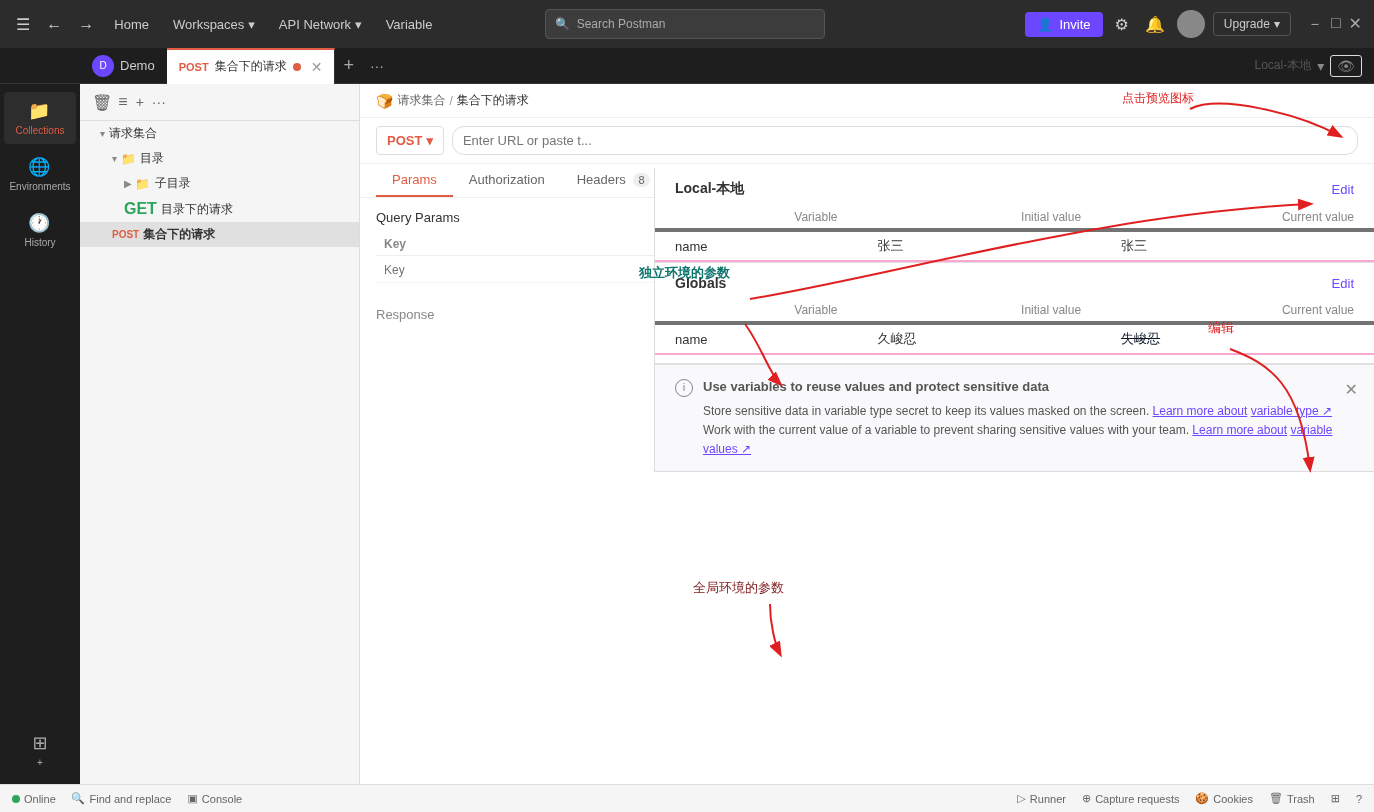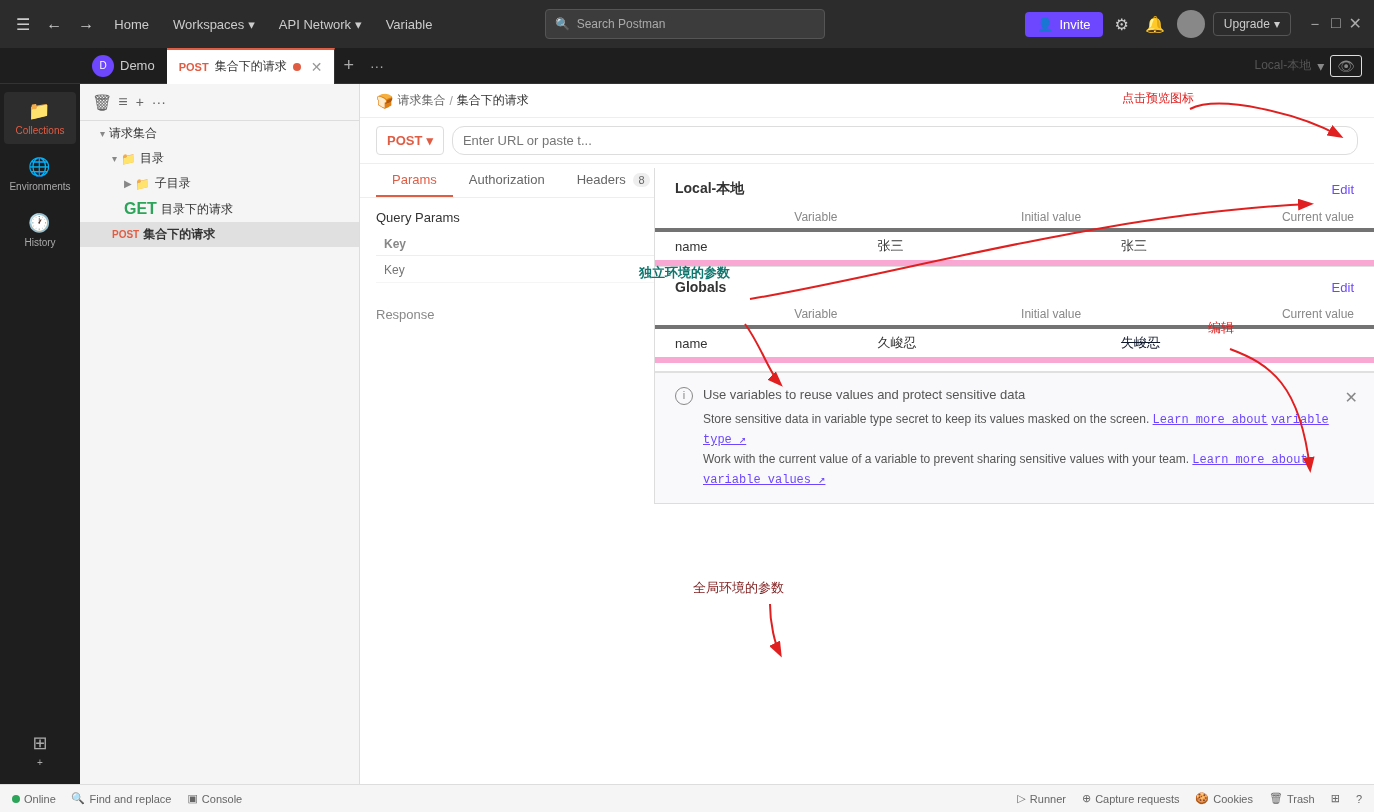--- a/index.html
+++ b/index.html
@@ -295,21 +295,21 @@
       font-size: 12px;
       color: #888;
       padding: 4px 20px;
       border-bottom: 4px solid #737373;
       font-weight: 400;
     }
     .env-table td {
       padding: 5px 20px;
       font-size: 13px;
       color: #333;
-      border-bottom: 6px solid #f9a8d4;
+      border-bottom: 2px solid #f9a8d4;
     }
     .env-table td.strikethrough { text-decoration: line-through; color: #0f172a; }
 
     .globals-section { padding-bottom: 8px; }
 
     .annotation-box {
       position: relative;
       background: #f9f9fb;
       border-top: 1px solid #e0e0e0;
       padding: 12px 20px 12px 48px;
@@ -332,21 +332,21 @@
       width: 18px;
       height: 18px;
       border: 1.5px solid #888;
       border-radius: 50%;
       display: flex;
       align-items: center;
       justify-content: center;
       font-size: 11px;
       color: #888;
     }
-    .annotation-link { color: #6c47ff; text-decoration: underline; cursor: pointer; font-family: Liberation Mono, monospace; }
+    .annotation-link { color: #6c47ff; text-decoration: underline; cursor: pointer; }
 
     
     .arrow-overlay {
       position: absolute;
       pointer-events: none;
       z-index: 200;
     }
 
     
     .cn-annotation {
@@ -604,21 +604,21 @@
             <td>久峻忍</td>
             <td class="strikethrough">失峻忍</td>
           </tr>
         </tbody>
       </table>
     </div>
 
     <div class="annotation-box">
       <div class="annotation-icon">i</div>
       <span class="annotation-close">✕</span>
-      <div style="font-weight:400; font-size:13px; margin-bottom:4px;">Use variables to reuse values and protect sensitive data</div>
+      <div style="font-weight:700; font-size:13px; margin-bottom:4px;">Use variables to reuse values and protect sensitive data</div>
       <div>
         Store sensitive data in variable type secret to keep its values masked on the screen.
         <span class="annotation-link">Learn more about</span>
         <span class="annotation-link">variable type ↗</span>
       </div>
       <div>
         Work with the current value of a variable to prevent sharing sensitive values with your team.
         <span class="annotation-link">Learn more about</span>
         <span class="annotation-link">variable values ↗</span>
       </div>

